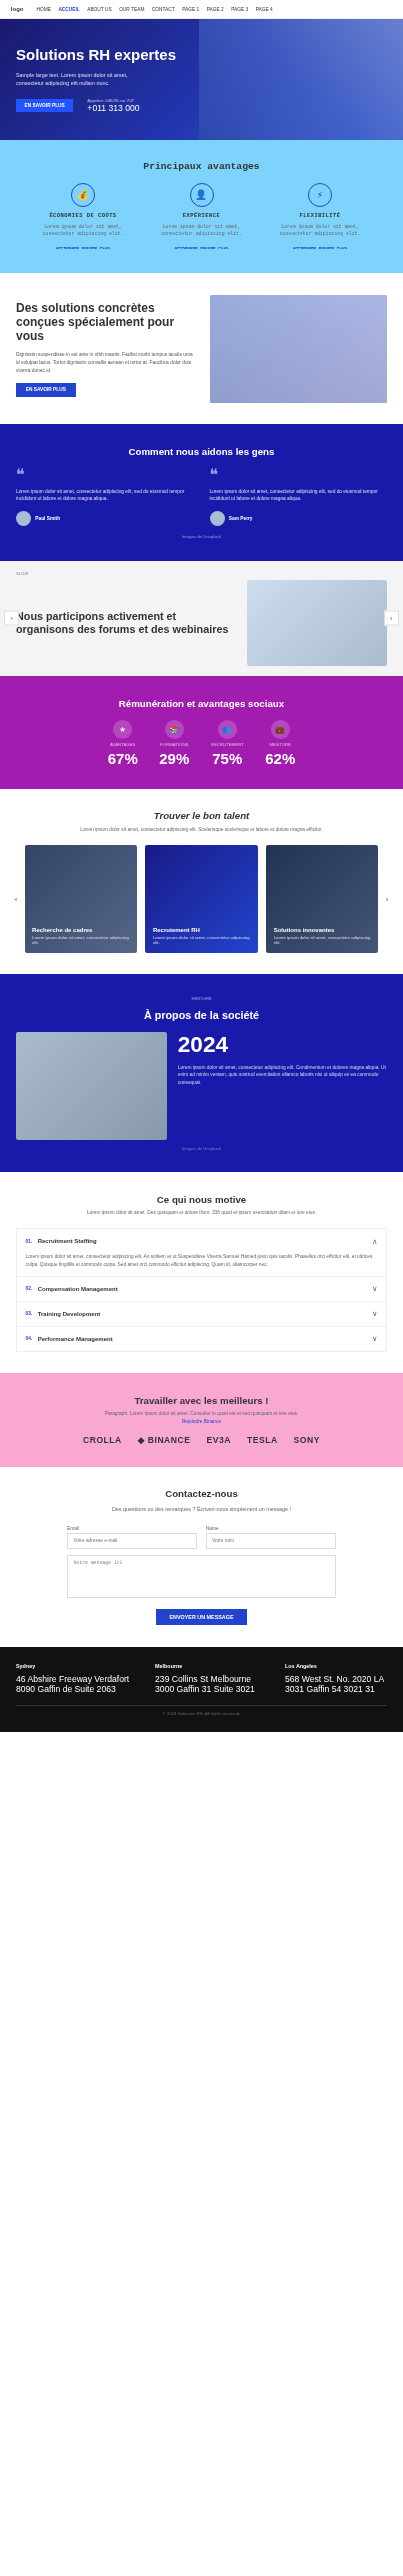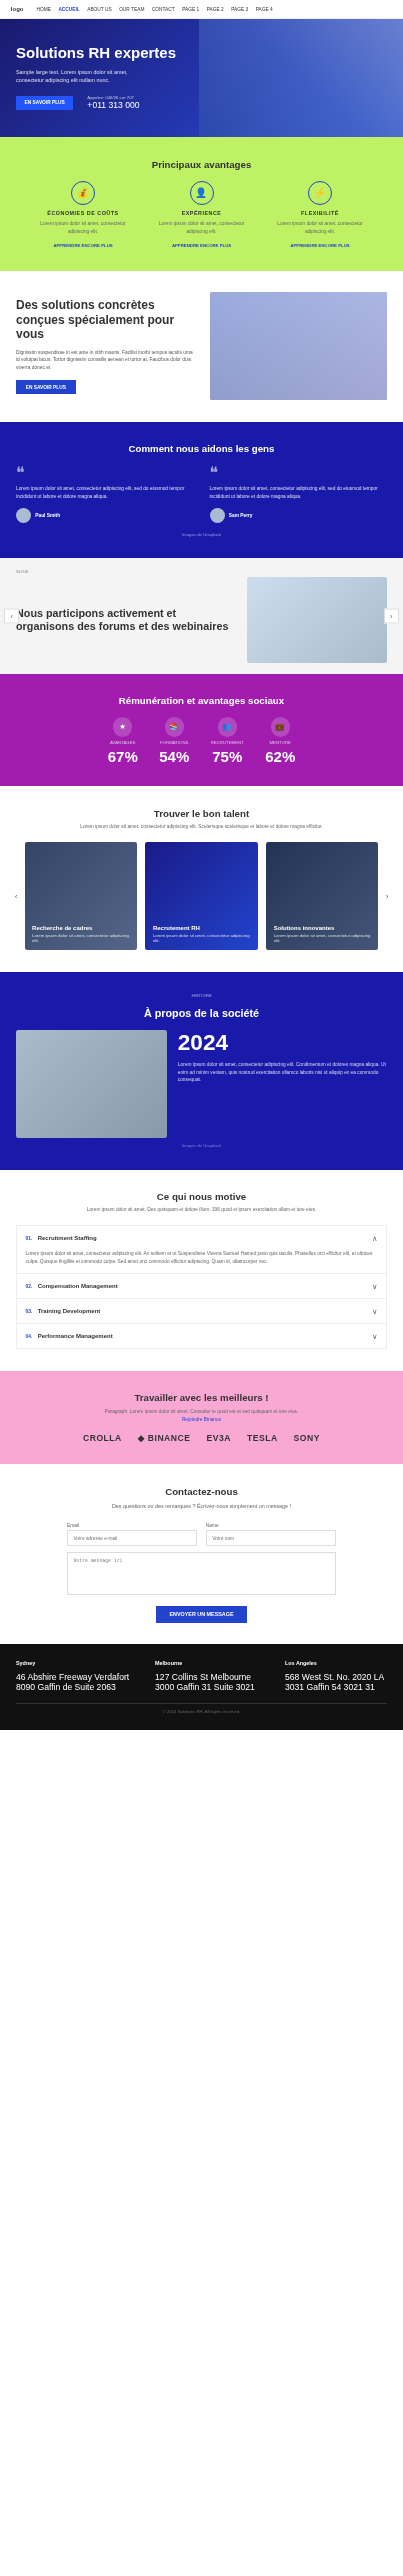--- a/index.html
+++ b/index.html
@@ -6,32 +6,32 @@
     body { font-family: Arial, Helvetica, sans-serif; color: #333; background: #fff; width: 403px; }
 
     
     nav { background: #fff; display: flex; align-items: center; padding: 0 10.8px; height: 19.4px; border-bottom: 0.5px solid #eee; }
     .nav-logo { font-weight: bold; font-size: 6px; margin-right: 13px; color: #333; }
     .nav-links { display: flex; gap: 7.5px; }
     .nav-link { font-size: 4.8px; color: #333; text-decoration: none; text-transform: uppercase; }
     .nav-link.active { color: #2244cc; font-weight: bold; }
 
     
-    .hero { background: linear-gradient(135deg, #1a1a6e 0%, #2233aa 50%, #3355cc 100%); color: #fff; padding: 16px 16px 27px 16px; min-height: 118px; position: relative; display: flex; align-items: flex-end; }
+    .hero { background: linear-gradient(135deg, #1a1a6e 0%, #2233aa 50%, #3355cc 100%); color: #fff; padding: 27px 16px 27px 16px; min-height: 118px; position: relative; display: flex; align-items: flex-start; }
     .hero-content { flex: 1; max-width: 183px; }
     .hero h1 { font-size: 15px; font-weight: 900; line-height: 1.2; margin-bottom: 6.5px; }
     .hero-text { font-size: 5.4px; color: rgba(255,255,255,0.85); margin-bottom: 10.8px; line-height: 1.5; max-width: 134px; }
     .hero-actions { display: flex; align-items: center; gap: 14px; }
     .btn-primary { background: #2255ff; color: #fff; border: none; padding: 4.3px 8.6px; font-size: 4.8px; font-weight: bold; cursor: pointer; text-transform: uppercase; }
     .hero-bg { position: absolute; right: 0; top: 0; width: 204px; height: 100%; background: linear-gradient(to left, rgba(34,68,200,0.4), transparent); overflow: hidden; }
     .hero-bg-img { width: 100%; height: 100%; background: linear-gradient(45deg, #3355aa, #5577cc, #aabbdd); opacity: 0.5; }
     .section-title { font-size: 9.7px; font-weight: 800; margin-bottom: 5.4px; text-align: center; }
 
     
-    .advantages { background: #bef264; padding: 21.5px 16px; }
+    .advantages { background: #7dd3fc; padding: 21.5px 16px; font-family: Liberation Mono, monospace; }
     .advantages-grid { display: flex; justify-content: center; gap: 21.5px; margin-top: 10.8px; }
     .advantage-item { text-align: center; max-width: 97px; }
     .advantage-icon { width: 24px; height: 24px; border-radius: 50%; border: 1.1px solid #2244cc; display: flex; align-items: center; justify-content: center; margin: 0 auto 5.4px; color: #2244cc; font-size: 9.7px; }
     .advantage-title { font-size: 5.4px; font-weight: bold; text-transform: uppercase; letter-spacing: 0.5px; margin-bottom: 4.3px; color: #333; }
     .advantage-desc { font-size: 4.8px; color: #666; line-height: 1.5; margin-bottom: 4.3px; }
     .learn-more { font-size: 4.3px; color: #2244cc; text-transform: uppercase; font-weight: bold; text-decoration: none; }
 
     
     .solutions { padding: 21.5px 16px; display: flex; align-items: center; gap: 16px; }
     .solutions-text { flex: 1; }
@@ -68,21 +68,21 @@
     .stats { background: #a21caf; color: #fff; padding: 21.5px 16px; }
     .stats .section-title { color: #fff; }
     .stats-grid { display: flex; justify-content: center; gap: 21.5px; margin-top: 10.8px; }
     .stat-item { text-align: center; }
     .stat-icon { width: 19.4px; height: 19.4px; border-radius: 50%; background: rgba(255,255,255,0.2); display: flex; align-items: center; justify-content: center; margin: 0 auto 3.2px; font-size: 7.5px; }
     .stat-label { font-size: 4.3px; text-transform: uppercase; color: rgba(255,255,255,0.7); margin-bottom: 3.2px; }
     .stat-value { font-size: 15px; font-weight: 900; color: #fff; }
 
     
     .talent { padding: 21.5px 16px; }
-    .talent .section-title { text-align: center; }
+    .talent .section-title { text-align: center; font-style: italic; }
     .talent-subtitle { text-align: center; font-size: 4.8px; color: #666; margin-bottom: 13px; }
     .talent-cards { display: flex; gap: 8.6px; position: relative; }
     .talent-card { flex: 1; position: relative; height: 108px; border-radius: 2.2px; overflow: hidden; }
     .talent-card-bg { width: 100%; height: 100%; background: linear-gradient(135deg, #334466, #556688); }
     .talent-card-bg.c2 { background: linear-gradient(135deg, #1a1a88, #2244cc); }
     .talent-card-bg.c3 { background: linear-gradient(135deg, #223355, #445577); }
     .talent-card-overlay { position: absolute; bottom: 0; left: 0; right: 0; padding: 7.5px; color: #fff; }
     .talent-card-title { font-size: 6px; font-weight: bold; margin-bottom: 2.2px; }
     .talent-card-desc { font-size: 4.3px; color: rgba(255,255,255,0.8); }
     .talent-carousel-btn { position: absolute; top: 50%; transform: translateY(-50%); background: rgba(255,255,255,0.9); border: none; width: 13px; height: 13px; display: flex; align-items: center; justify-content: center; cursor: pointer; font-size: 6.5px; color: #333; z-index: 10; }
@@ -260,21 +260,21 @@
           <span>★</span>
         </div>
       <div class="stat-label">Avantages</div>
       <div class="stat-value">67%</div>
     </div>
     <div class="stat-item">
       <div class="stat-icon">
           <span>📚</span>
         </div>
       <div class="stat-label">Formations</div>
-      <div class="stat-value">54%</div>
+      <div class="stat-value">29%</div>
     </div>
     <div class="stat-item">
       <div class="stat-icon">
           <span>👥</span>
         </div>
       <div class="stat-label">Recrutement</div>
       <div class="stat-value">75%</div>
     </div>
     <div class="stat-item">
       <div class="stat-icon">
@@ -411,21 +411,21 @@
 <footer>
   <div class="footer-grid">
     <div class="footer-col">
       <h4>Sydney</h4>
       <span>46 Abshire Freeway</span>
       <span>Verdafort 8090</span>
       <span>Gaffin de Suite 2063</span>
     </div>
     <div class="footer-col">
       <h4>Melbourne</h4>
-      <span>127 Collins St</span>
+      <span>239 Collins St</span>
       <span>Melbourne 3000</span>
       <span>Gaffin 31 Suite 3021</span>
     </div>
     <div class="footer-col">
       <h4>Los Angeles</h4>
       <span>568 West St. No. 2020</span>
       <span>LA 3031</span>
       <span>Gaffin 54 3021 31</span>
     </div>
   </div>

